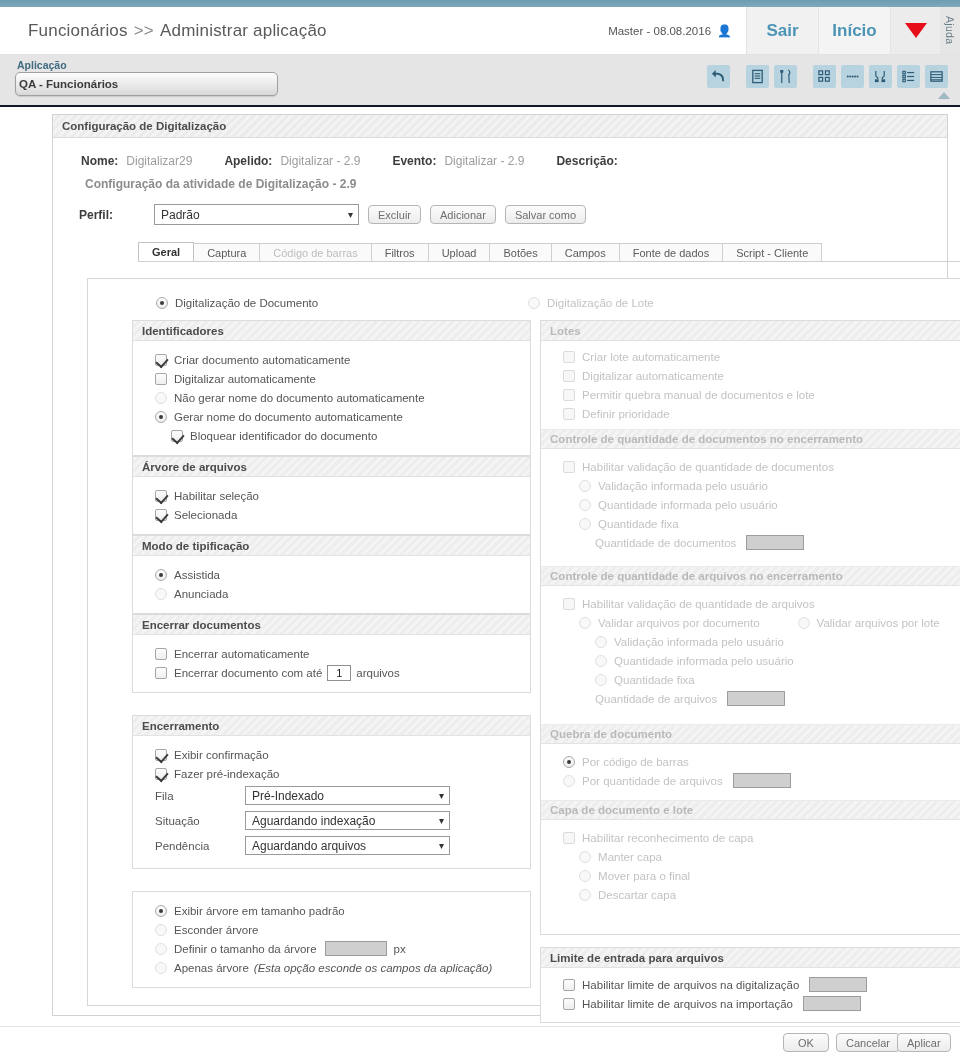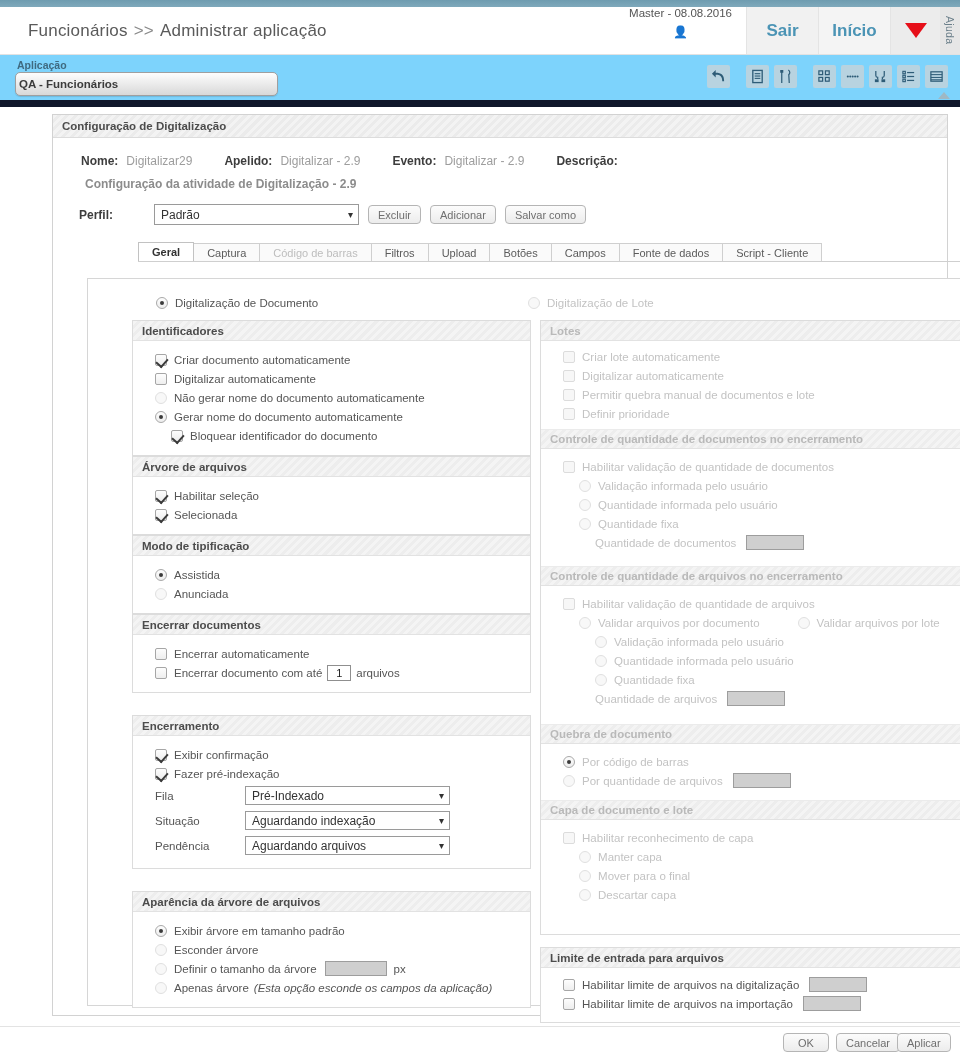--- a/index.html
+++ b/index.html
@@ -19,21 +19,21 @@
     height: 48px; display: flex; align-items: stretch;
     background: #ffffff; border-bottom: 1px solid #e2e2e2;
   }
   .hdr-title {
     flex: 1; display: flex; align-items: center; padding-left: 28px;
     font-size: 17px; color: #5a5a5a; letter-spacing: .2px;
   }
   .hdr-title .sep { margin: 0 6px; color: #8a8a8a; }
   .hdr-user {
     display: flex; align-items: center; padding: 0 14px;
-    font-size: 11.5px; color: #555; gap: 6px; background:#fff;flex-direction:column;
+    font-size: 11.5px; color: #555; gap: 6px; background:#fff;
   }
   .usr-icon { font-size: 12px; color: #3c3c3c; }
   .hdr-btn {
     width: 72px; display: flex; align-items: center; justify-content: center;
     font-size: 17px; font-weight: bold; color: #4b94b5;
     background: #f1f1f1; border-left: 1px solid #e4e4e4; cursor: pointer;
   }
   .hdr-btn.plain { background: #f4f4f4; }
   .hdr-arrow {
     width: 50px; display: flex; align-items: center; justify-content: center;
@@ -45,21 +45,21 @@
   }
   .hdr-help {
     width: 20px; background: #e6e6e6; display: flex; align-items: center;
     justify-content: center; cursor: pointer;
   }
   .hdr-help span {
     writing-mode: vertical-rl; font-size: 10.5px; color: #6b7f8a; letter-spacing: .3px;
   }
 
   
-  .approw { height: 52px; position: relative; background: #7dd3fc; border-bottom: 7px solid #0f172a; text-decoration: underline;}
+  .approw { height: 52px; position: relative; background: #e5e5e5; border-bottom: 2px solid #0f172a; text-decoration: underline;}
   .app-label {
     position: absolute; left: 17px; top: 4px; font-size: 10.5px;
     font-weight: bold; color: #3f6a80;
   }
   .app-select {
     position: absolute; left: 15px; top: 17px; width: 263px; height: 24px;
     border: 1px solid #9f9f9f; border-radius: 5px;
     background: linear-gradient(to bottom,#fdfdfd 0%,#e9e9e9 55%,#d8d8d8 100%);
     display: flex; align-items: center; padding-left: 3px;
     font-size: 11.5px; font-weight: bold; color: #3b3b3b; cursor: pointer;
@@ -463,21 +463,20 @@
             <div class="frow">
               <span class="fl">Pendência</span>
               <div class="sel w205s">Aguardando arquivos</div>
             </div>
           </div>
         </div>
 
         <div class="spacer-l"></div>
 
         <div class="group">
-          <div class="gh">Aparência da árvore de arquivos</div>
           <div class="gbody">
             <div class="ln">
               <span class="rb on"></span>
               <span class="lbl">Exibir árvore em tamanho padrão</span>
             </div>
             <div class="ln">
               <span class="rb dis"></span>
               <span class="lbl">Esconder árvore</span>
             </div>
             <div class="ln">

